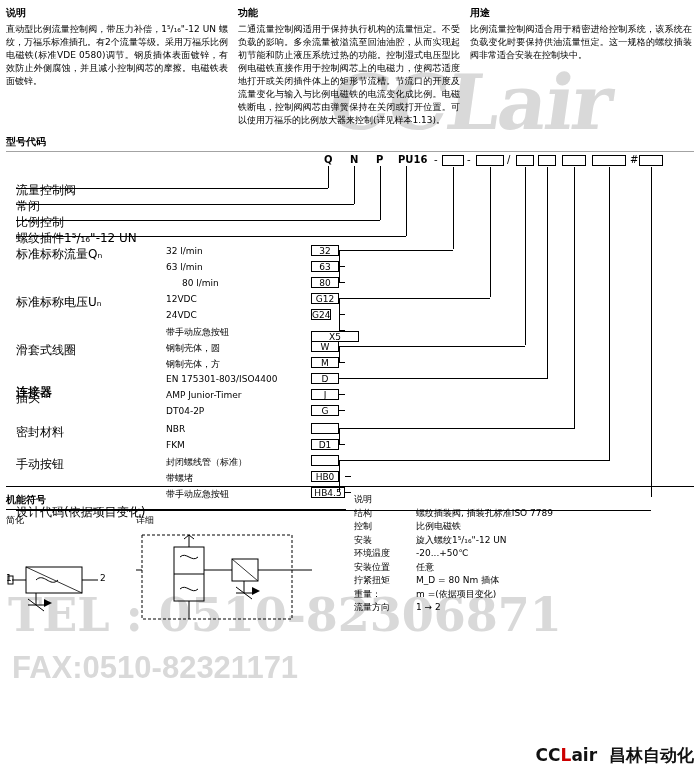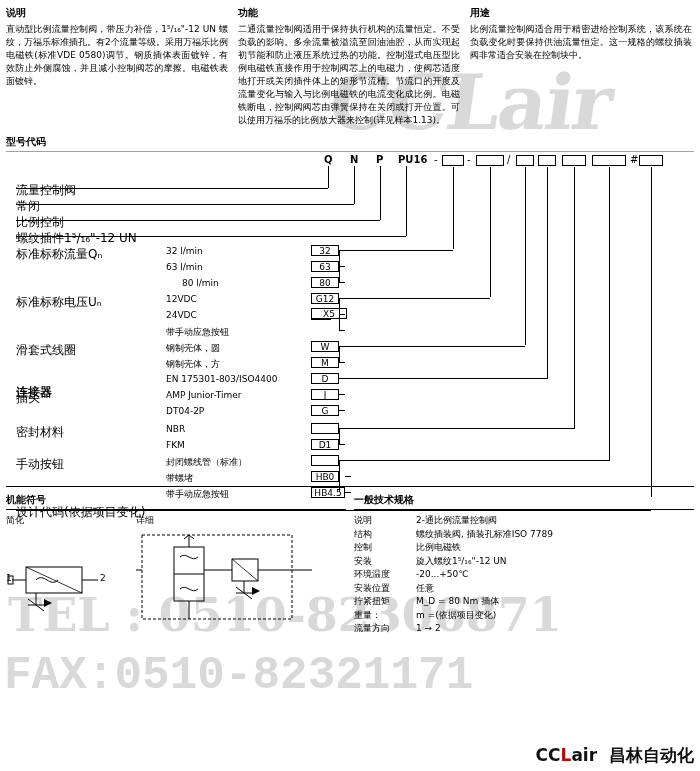--- a/index.html
+++ b/index.html
@@ -7,21 +7,21 @@
     width:700px;height:771px;background:#ffffff;
     font-family:"DejaVu Sans","Liberation Sans",sans-serif;
     font-size:9px;color:#000;position:relative;overflow:hidden;
   }
   .page{position:relative;width:700px;height:771px;}
 
   
   .wm{position:absolute;color:#d9d9d9;font-weight:bold;pointer-events:none;white-space:nowrap;z-index:0;}
   .wm-logo{top:58px;left:330px;font-size:76px;letter-spacing:-2px;font-family:"DejaVu Serif","Liberation Serif",serif;transform:skewX(-8deg);}
   .wm-tel{top:588px;left:8px;font-size:46px;font-family:"DejaVu Serif","Liberation Serif",serif;}
-  .wm-fax{top:650px;left:4px;font-size:46px;font-family:Liberation Mono, monospace;}
+  .wm-fax{top:650px;left:12px;font-size:31px;font-family:Liberation Sans, sans-serif;}
 
   .layer{position:relative;z-index:2;}
 
   
   .top{display:flex;padding:6px 6px 0 6px;gap:10px;}
   .col{width:222px;}
   .col h3{font-size:10px;margin:0 0 3px 0;font-weight:bold;}
   .col p{margin:0;font-size:9px;line-height:1.45;text-align:justify;}
 
   
@@ -138,21 +138,21 @@
       <div class="vline" style="left:333px;top:98px;height:32px;"></div>
       <div class="hline" style="left:333px;top:114px;width:6px;"></div>
       <div class="hline" style="left:333px;top:130px;width:6px;"></div>
 
       <div class="rowlabel" style="left:10px;top:142px;text-align:center;">标准标称电压Uₙ</div>
       <div class="rowval" style="left:160px;top:142px;">12VDC</div>
       <div class="box" style="left:305px;top:141px;width:28px;">G12</div>
       <div class="rowval" style="left:160px;top:158px;">24VDC</div>
       <div class="box" style="left:305px;top:157px;width:20px;">G24</div>
       <div class="rowval" style="left:160px;top:174px;">带手动应急按钮</div>
-      <div class="box" style="left:305px;top:156px;width:36px;">X5</div>
+      <div class="box" style="left:305px;top:179px;width:48px;">X5</div>
       <div class="hline" style="left:333px;top:146px;width:151px;"></div>
       <div class="vline" style="left:333px;top:146px;height:32px;"></div>
       <div class="hline" style="left:333px;top:162px;width:6px;"></div>
       <div class="hline" style="left:333px;top:178px;width:6px;"></div>
 
       <div class="rowlabel" style="left:10px;top:190px;">滑套式线圈</div>
       <div class="rowval" style="left:160px;top:190px;">钢制壳体，圆</div>
       <div class="box" style="left:305px;top:189px;width:28px;">W</div>
       <div class="rowval" style="left:160px;top:206px;">钢制壳体，方</div>
       <div class="box" style="left:305px;top:205px;width:28px;">M</div>
@@ -246,24 +246,22 @@
                 <path d="M116 56 L124 60 L116 64 Z" fill="#000"></path>
                 <line x1="156" y1="39" x2="176" y2="39" stroke="#000" stroke-width="1"></line>
                 <line x1="6" y1="39" x2="-4" y2="39" stroke="#000" stroke-width="1"></line>
               </svg>
             </div>
           </div>
         </div>
       </div>
 
       <div class="br">
-        <div class="bhead">一般技术规格</div>
         <div class="spec">
             <div class="k">说明</div>
-            <div class="v">2-通比例流量控制阀</div>
           </div>
         <div class="spec">
             <div class="k">结构</div>
             <div class="v">螺纹插装阀, 插装孔标准ISO 7789</div>
           </div>
         <div class="spec">
             <div class="k">控制</div>
             <div class="v">比例电磁铁</div>
           </div>
         <div class="spec">

